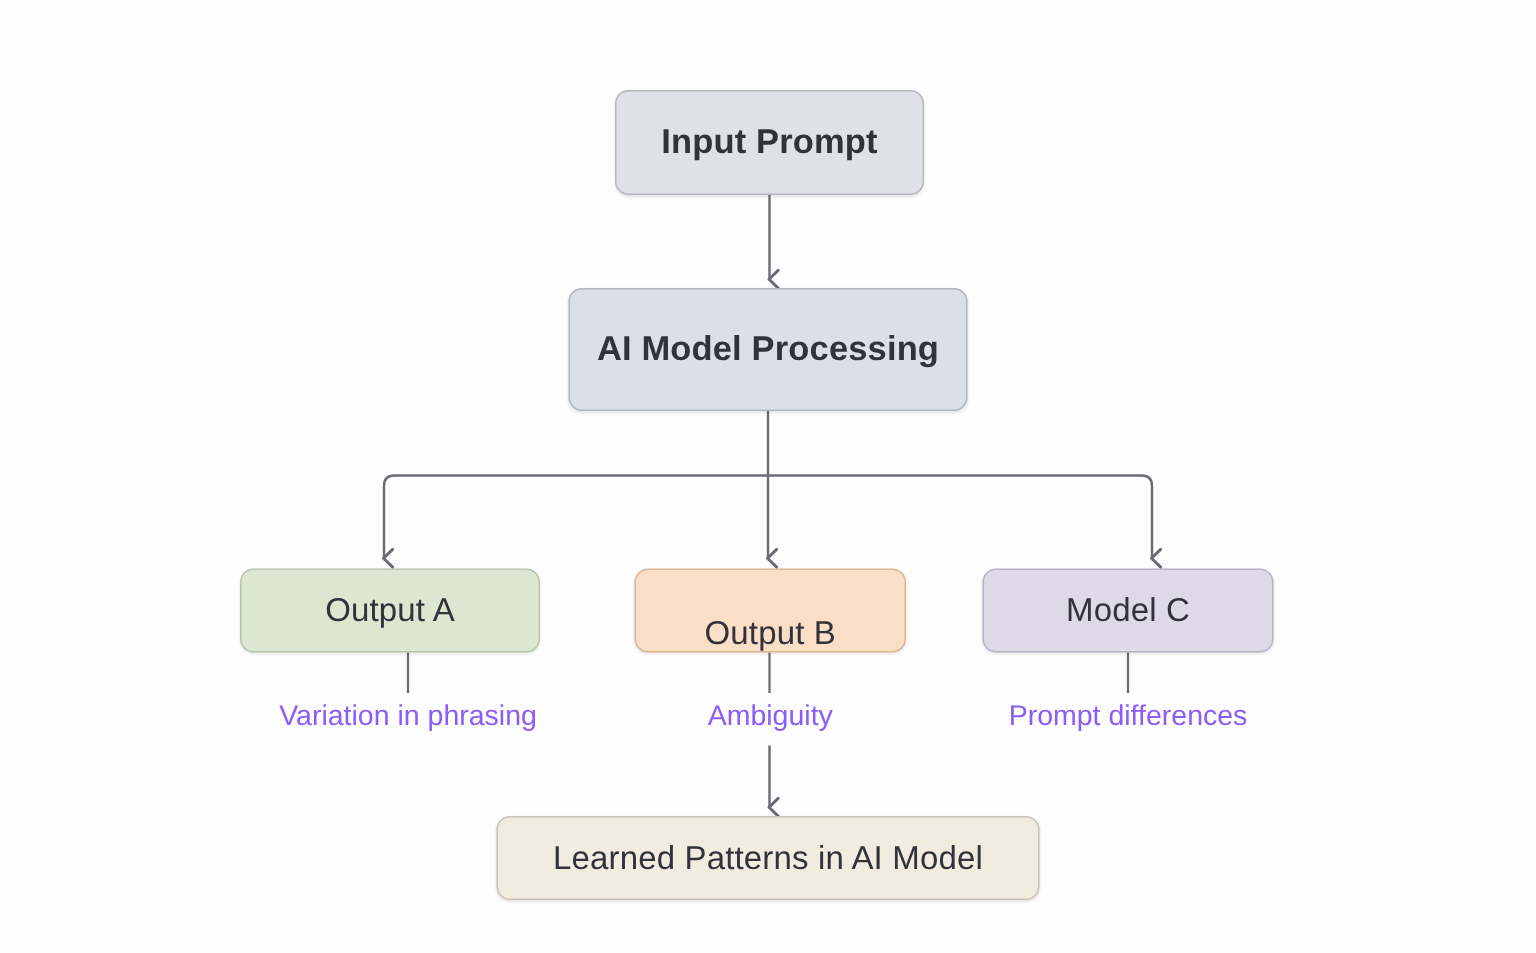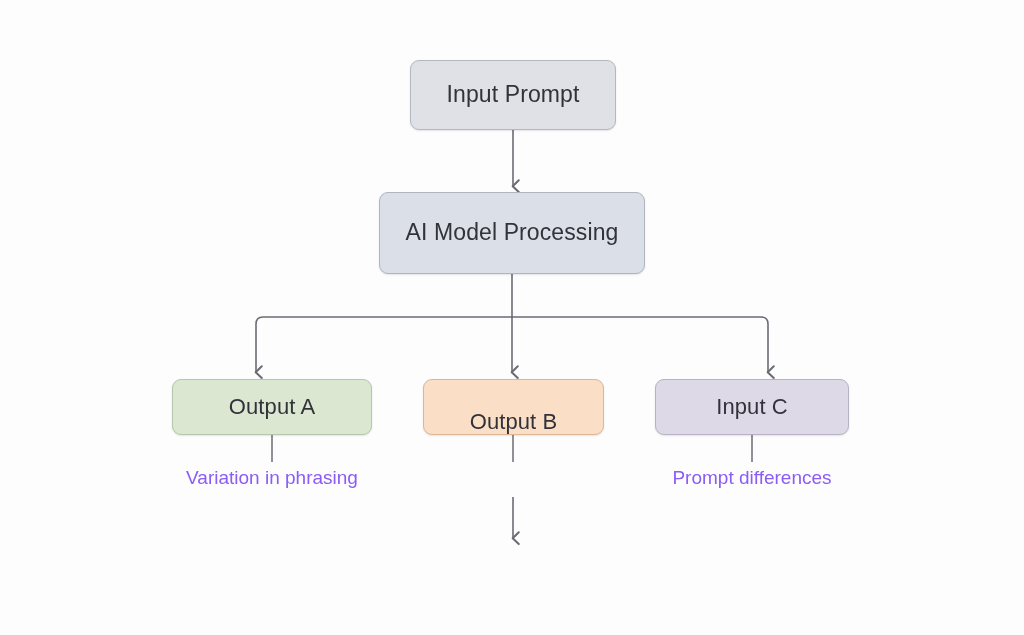--- a/index.html
+++ b/index.html
@@ -39,21 +39,21 @@
     border-radius: 9px;
     border: 1px solid #b9b9bd;
     box-shadow: 0 1px 2px rgba(0,0,0,0.10);
     color: #32323a;
     text-align: center;
     line-height: 1.1;
     white-space: nowrap;
   }
 
   .node-label {
-    font-weight: 400;
+    font-weight: 700;
     letter-spacing: 0.1px;
   }
 
   
   #node-input-prompt {
     left: 410px;  top: 60px;
     width: 206px; height: 70px;
     background: #dfe1e6;
     border-color: #b4b7bd;
   }
@@ -61,21 +61,21 @@
 
   #node-ai-model-processing {
     left: 379px; top: 192px;
     width: 266px; height: 82px;
     background: #dbe0e8;
     border-color: #b0b5be;
   }
   #node-ai-model-processing .node-label { font-size: 23px; }
 
   #node-output-a {
-    left: 172px; top: 379px;
+    left: 160px; top: 379px;
     width: 200px; height: 56px;
     background: #dce7d2;
     border-color: #b7c5ab;
   }
   #node-output-b {
     left: 423px; top: 379px;
     width: 181px; height: 56px;
     background: #fadfc6;
     border-color: #ddb694;
   }
@@ -156,22 +156,26 @@
 
   <div class="node" id="node-output-a" style="background: rgb(220, 231, 210); border-color: rgb(183, 197, 171);">
     <span class="node-label">Output A</span>
   </div>
 
   <div class="node" id="node-output-b" style="background: rgb(250, 223, 198); border-color: rgb(221, 182, 148); align-items: flex-end;">
     <span class="node-label">Output B</span>
   </div>
 
   <div class="node" id="node-output-c" style="background: rgb(222, 217, 230); border-color: rgb(185, 178, 198);">
-    <span class="node-label">Input C</span>
+    <span class="node-label">Model C</span>
   </div>
 
+  <div class="node" id="node-learned-patterns" style="background: rgb(242, 236, 224); border-color: rgb(201, 195, 179);">
+    <span class="node-label">Learned Patterns in AI Model</span>
+  </div>
 
   <div class="caption" id="caption-output-a">Variation in phrasing</div>
 
+  <div class="caption" id="caption-output-b">Ambiguity</div>
 
   <div class="caption" id="caption-output-c">Prompt differences</div>
 
 </div>
 
 </body></html>

